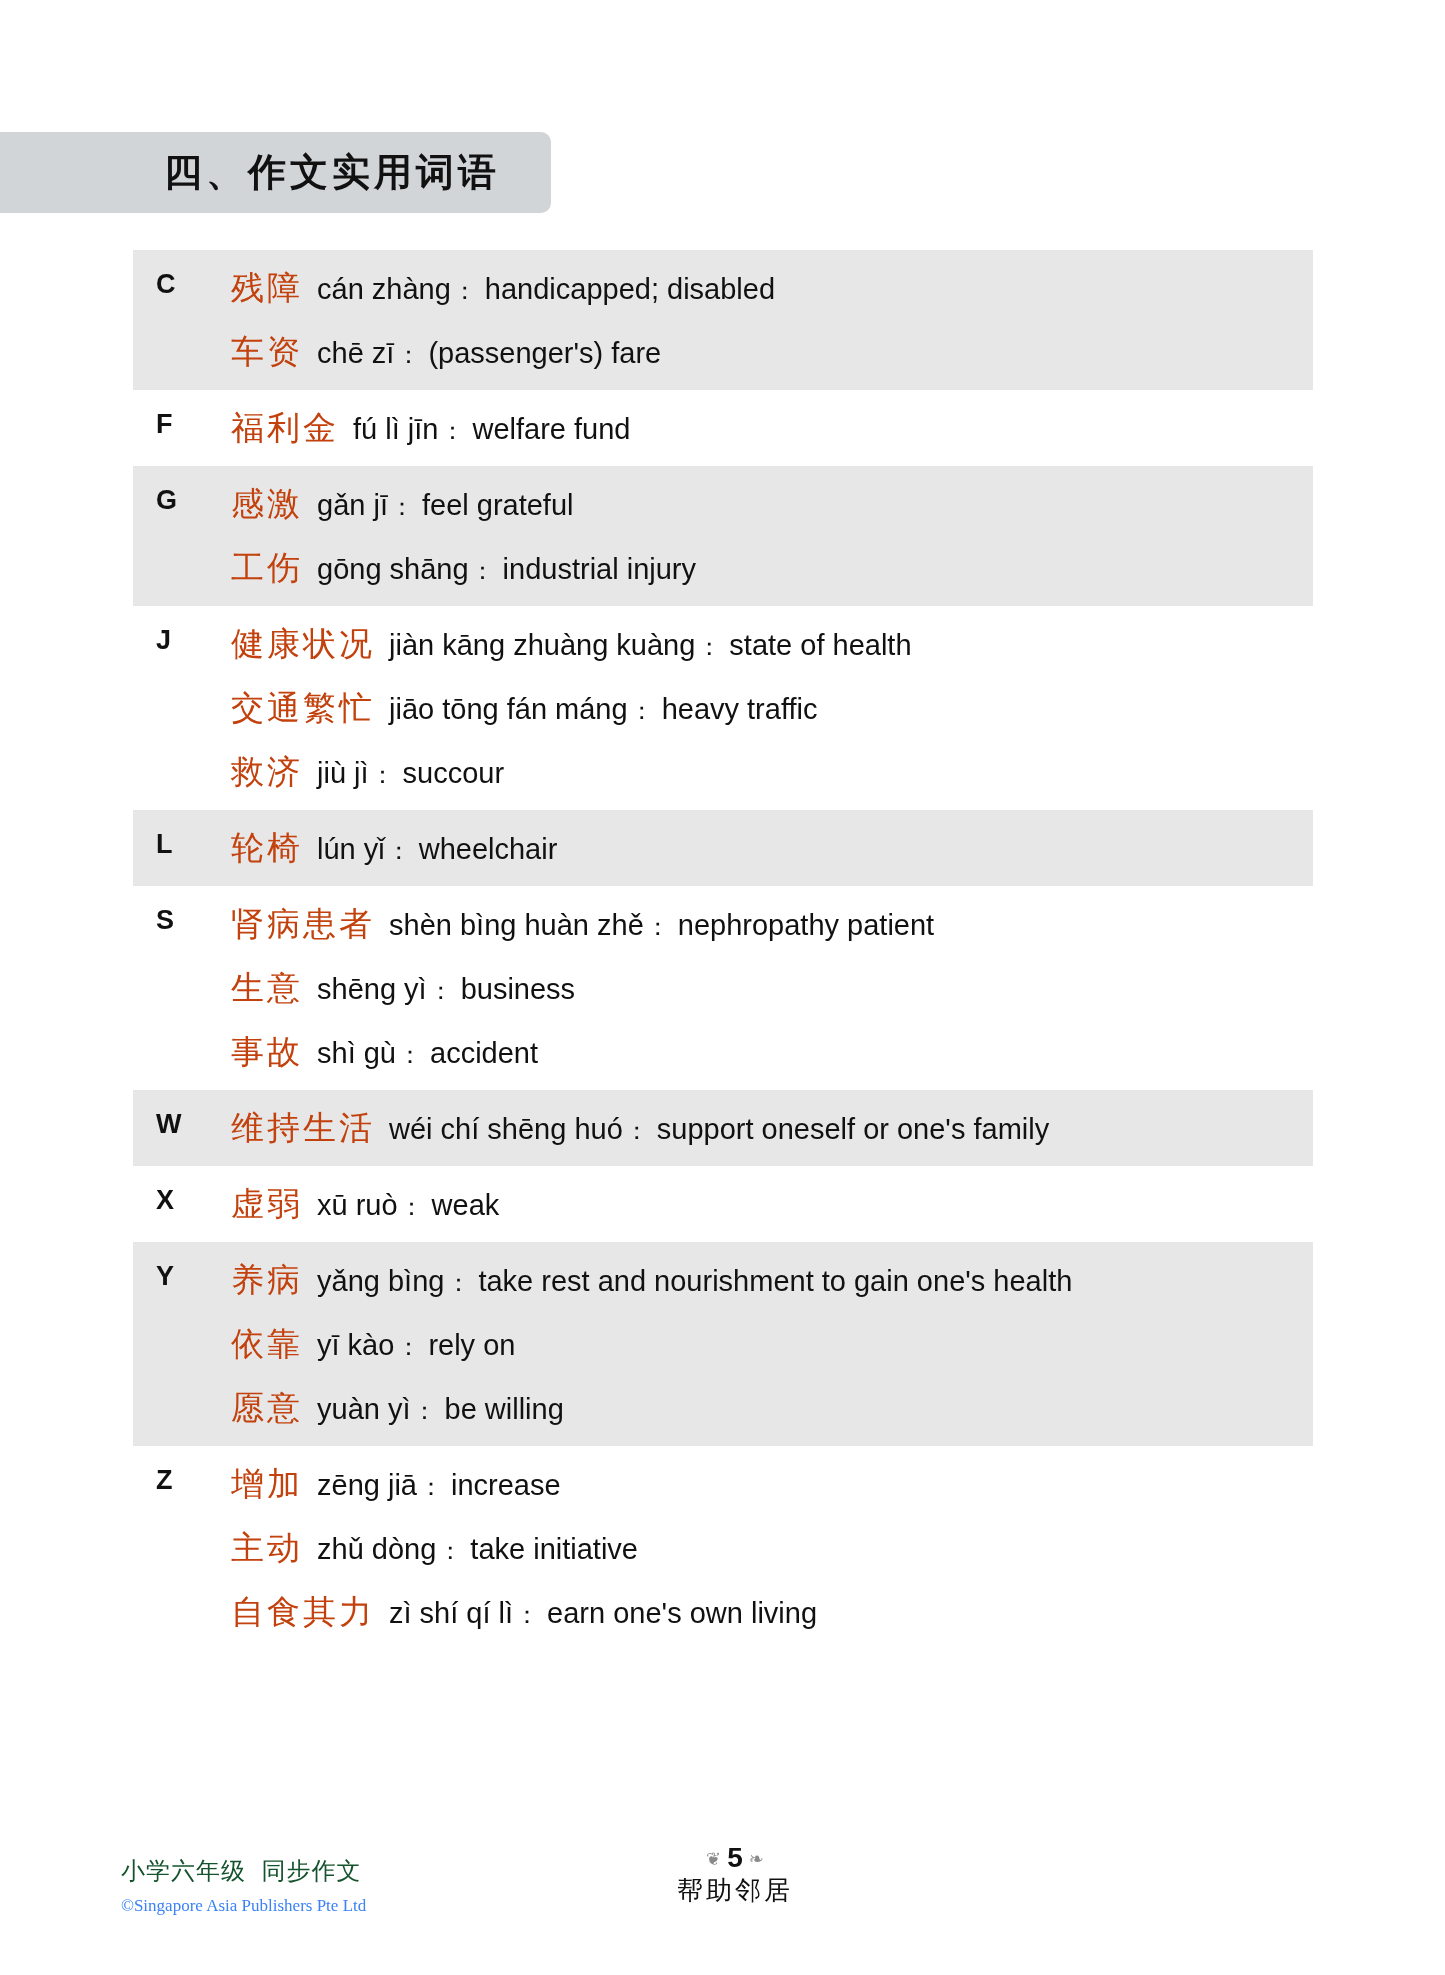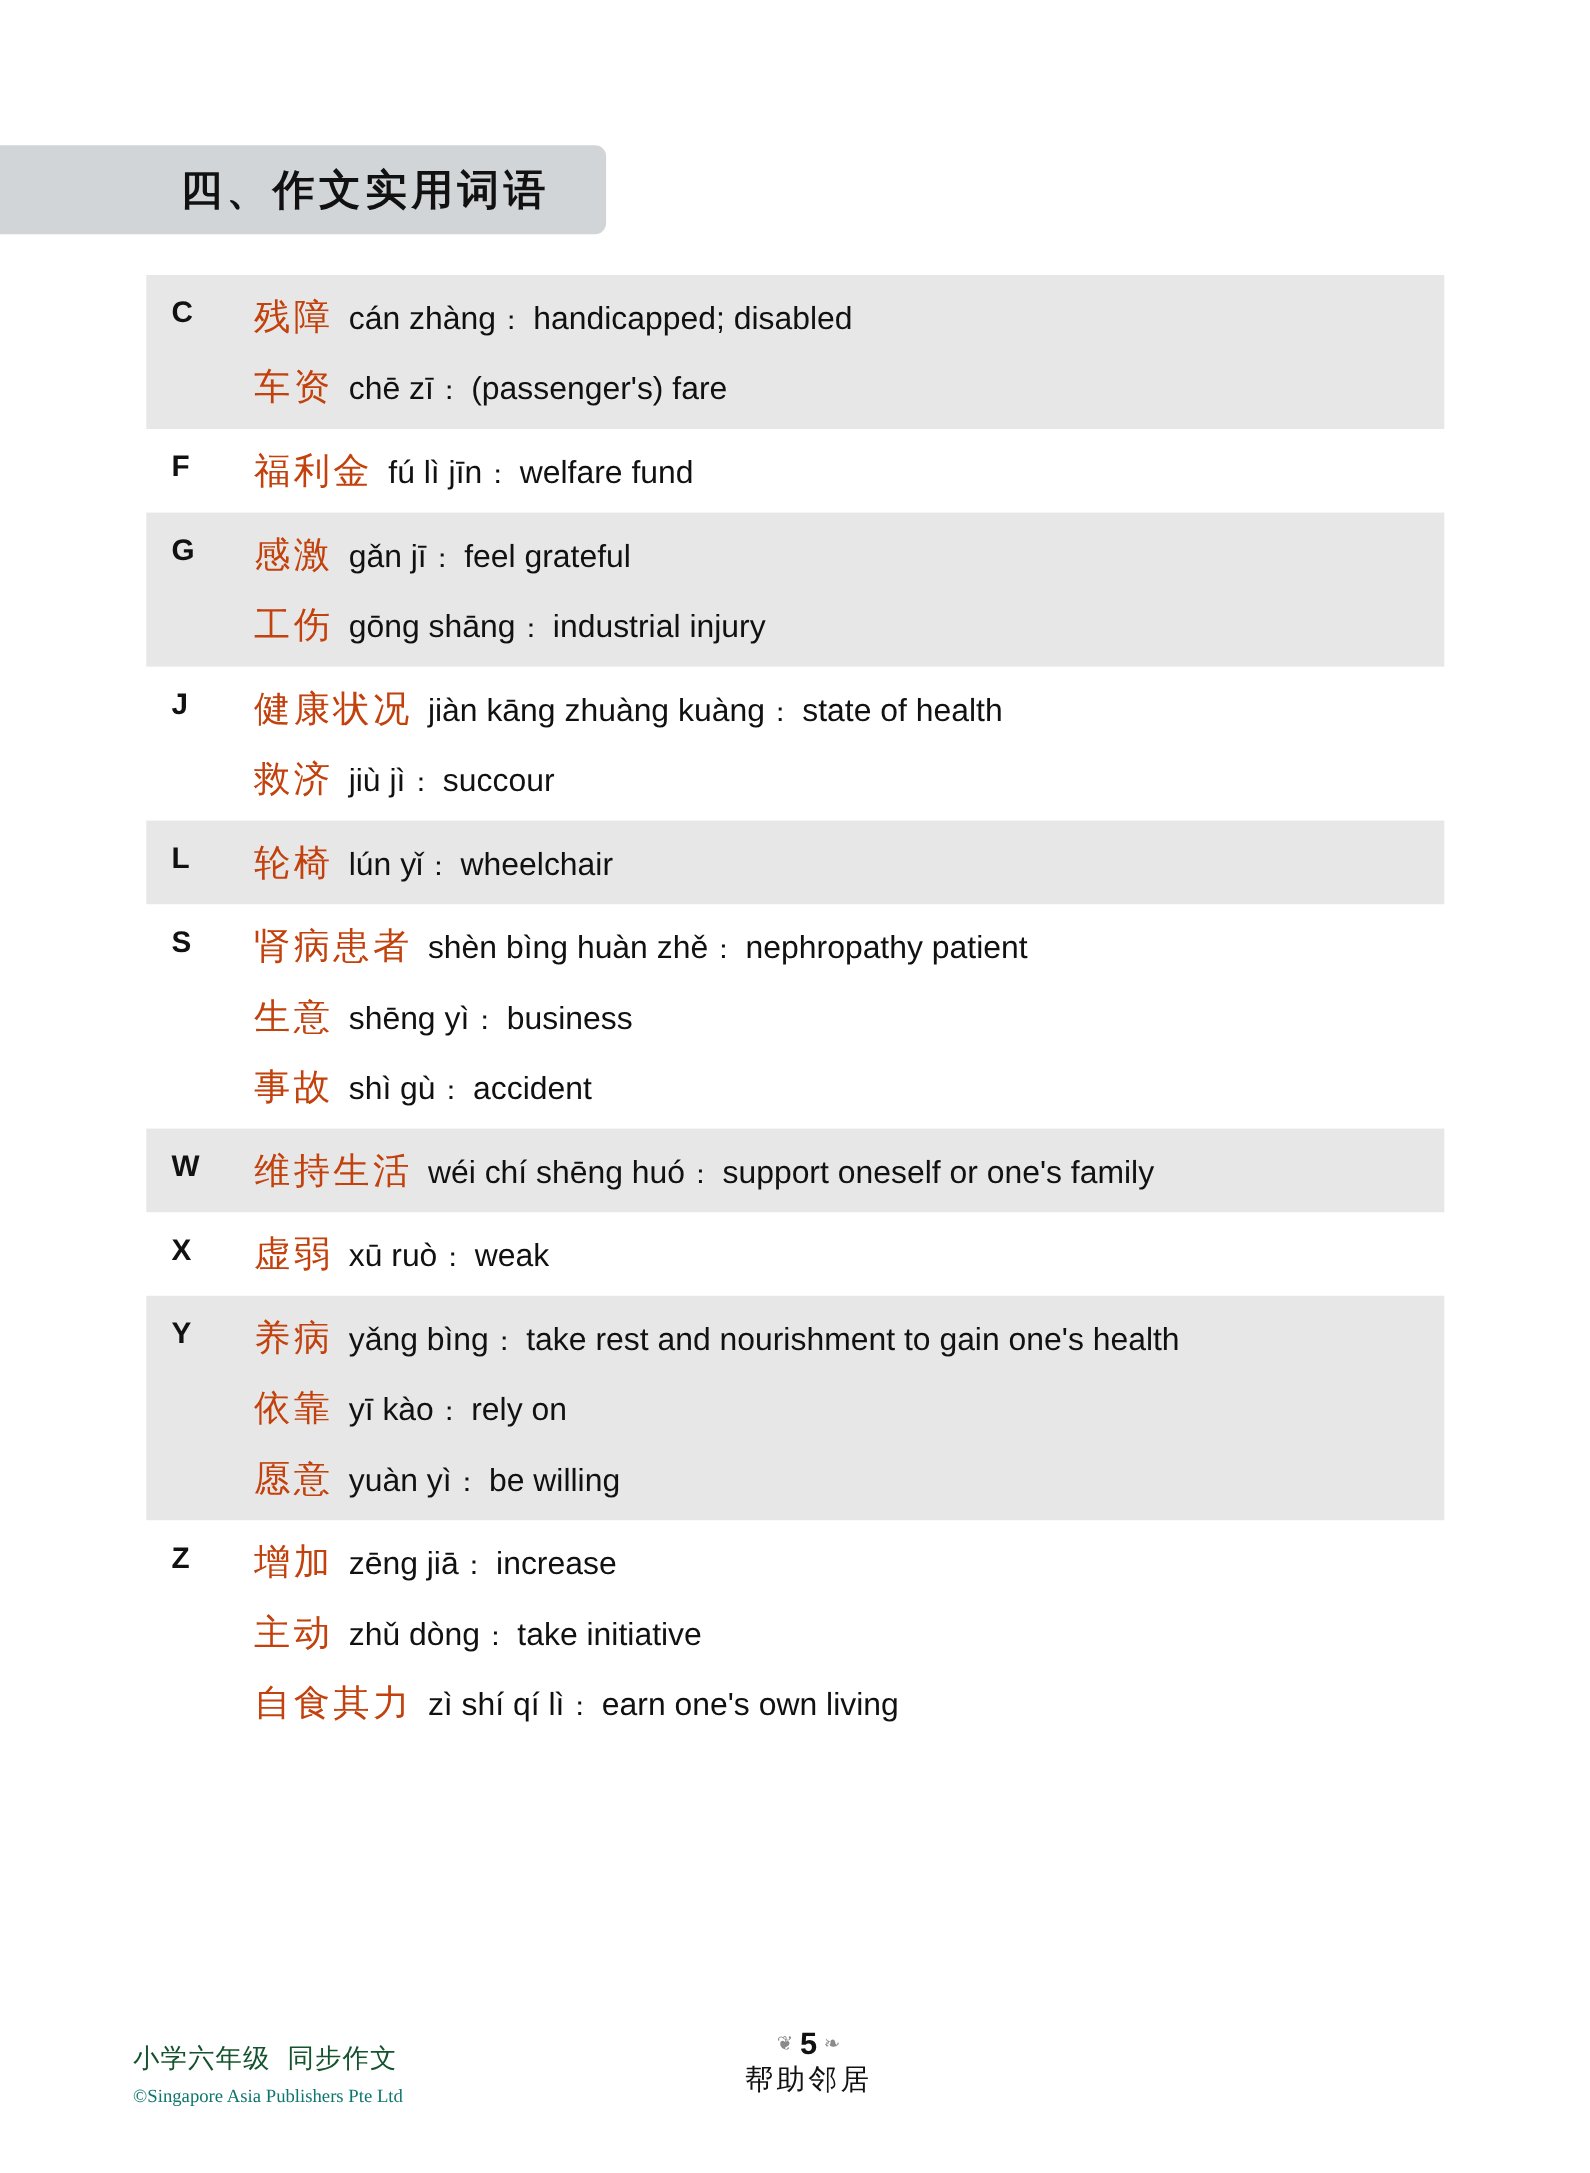--- a/index.html
+++ b/index.html
@@ -32,21 +32,21 @@
       font-family: "Liberation Sans", sans-serif; font-size: 29px; color: #111; text-align: center;
     }
     .colon { font-family: "DejaVu Sans", sans-serif; font-size: 24px; margin: 0 8px 0 2px; }
     .footer-left {
       position: absolute; left: 121px; top: 1855px;
     }
     .footer-book {
       font-family: Liberation Mono, monospace; font-size: 24px; color: #14532d; letter-spacing: 1px;
     }
     .footer-copy {
-      font-family: "Liberation Serif", serif; font-size: 17px; color: #0f766e; margin-top: 9px;
+      font-family: "Liberation Serif", serif; font-size: 17px; color: #3b82f6; margin-top: 9px;
     }
     .footer-center {
       position: absolute; left: 660px; top: 1843px; width: 150px; text-align: center;
     }
     .page-num-row { display: flex; justify-content: center; align-items: center; gap: 6px; height: 30px; }
     .ornament { font-size: 18px; color: #8a8a8a; font-family: "DejaVu Sans", sans-serif; }
     .page-num {
       font-family: "Liberation Sans", sans-serif; font-weight: bold; font-size: 28px; color: #111;
     }
     .chapter {
@@ -71,20 +71,21 @@
       <div class="entry"><span class="hanzi">福利金</span><span class="pinyin">fú lì jīn</span><span class="colon">：</span><span class="meaning">welfare fund</span></div>
     </div>
     <div class="section shaded">
       <div class="letter">G</div>
       <div class="entry"><span class="hanzi">感激</span><span class="pinyin">gǎn jī</span><span class="colon">：</span><span class="meaning">feel grateful</span></div>
       <div class="entry"><span class="hanzi">工伤</span><span class="pinyin">gōng shāng</span><span class="colon">：</span><span class="meaning">industrial injury</span></div>
     </div>
     <div class="section">
       <div class="letter">J</div>
       <div class="entry"><span class="hanzi">健康状况</span><span class="pinyin">jiàn kāng zhuàng kuàng</span><span class="colon">：</span><span class="meaning">state of health</span></div>
+      <div class="entry"><span class="hanzi">交通繁忙</span><span class="pinyin">jiāo tōng fán máng</span><span class="colon">：</span><span class="meaning">heavy traffic</span></div>
       <div class="entry"><span class="hanzi">救济</span><span class="pinyin">jiù jì</span><span class="colon">：</span><span class="meaning">succour</span></div>
     </div>
     <div class="section shaded">
       <div class="letter">L</div>
       <div class="entry"><span class="hanzi">轮椅</span><span class="pinyin">lún yǐ</span><span class="colon">：</span><span class="meaning">wheelchair</span></div>
     </div>
     <div class="section">
       <div class="letter">S</div>
       <div class="entry"><span class="hanzi">肾病患者</span><span class="pinyin">shèn bìng huàn zhě</span><span class="colon">：</span><span class="meaning">nephropathy patient</span></div>
       <div class="entry"><span class="hanzi">生意</span><span class="pinyin">shēng yì</span><span class="colon">：</span><span class="meaning">business</span></div>

